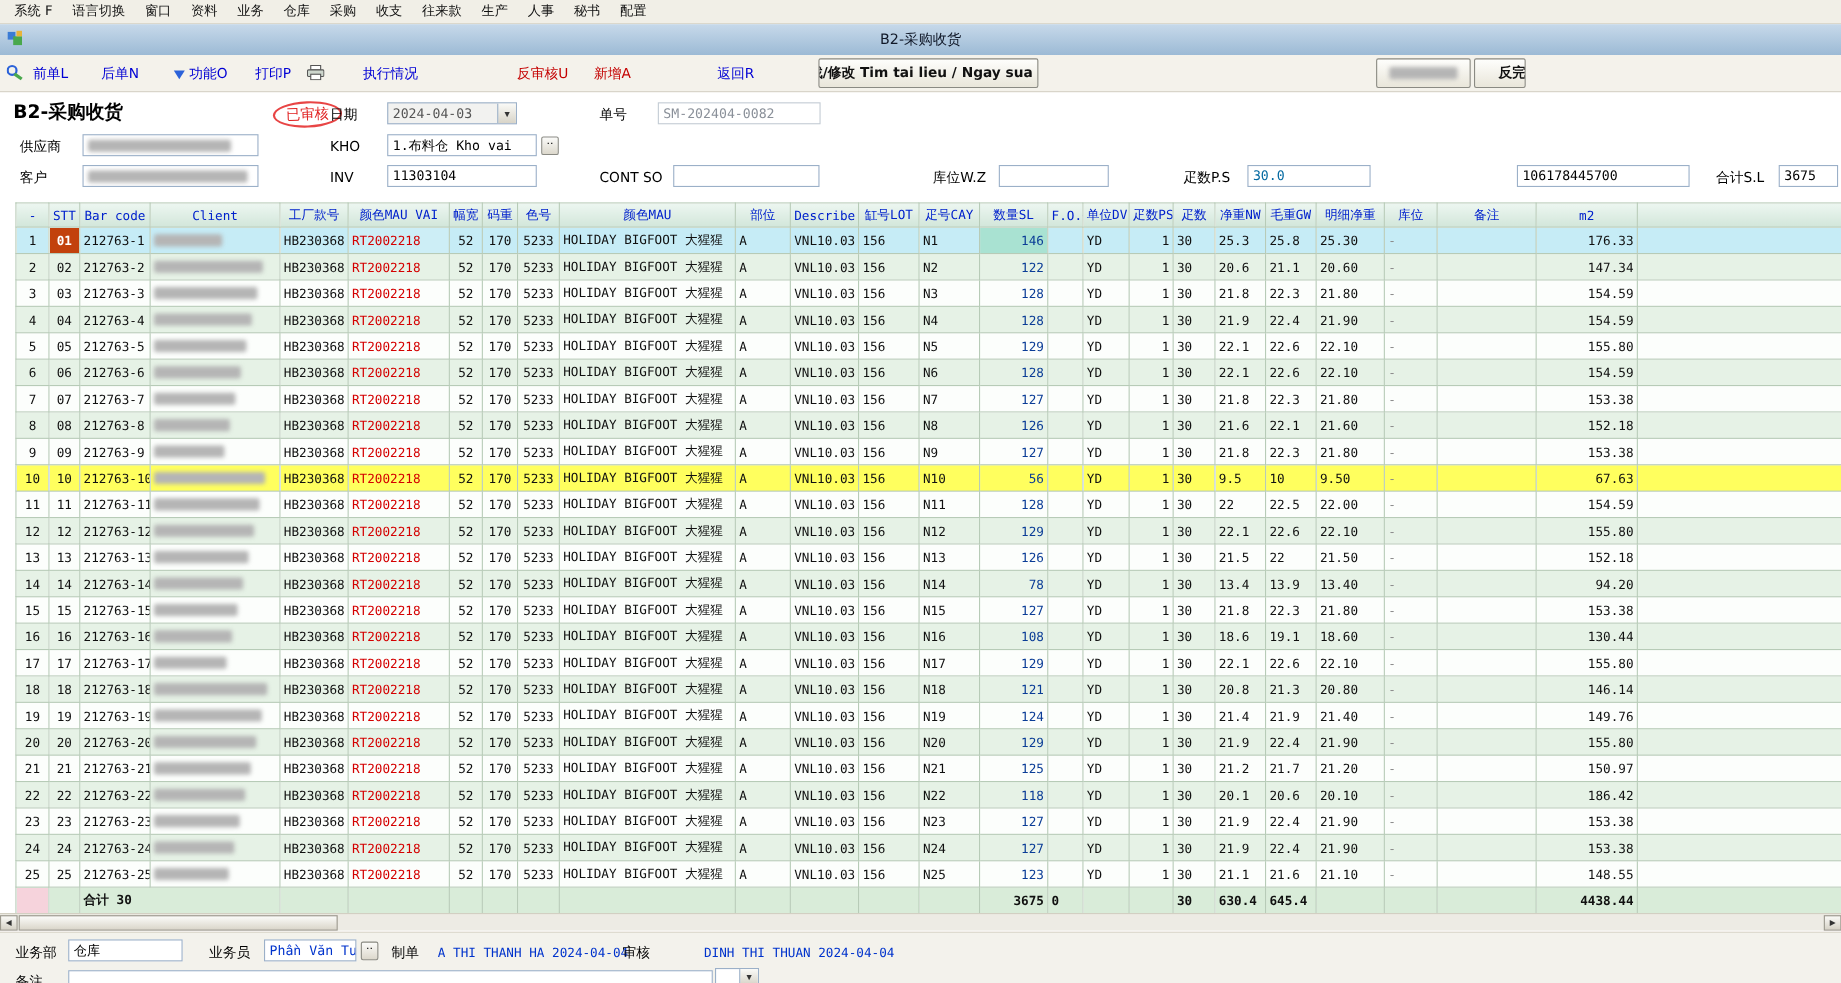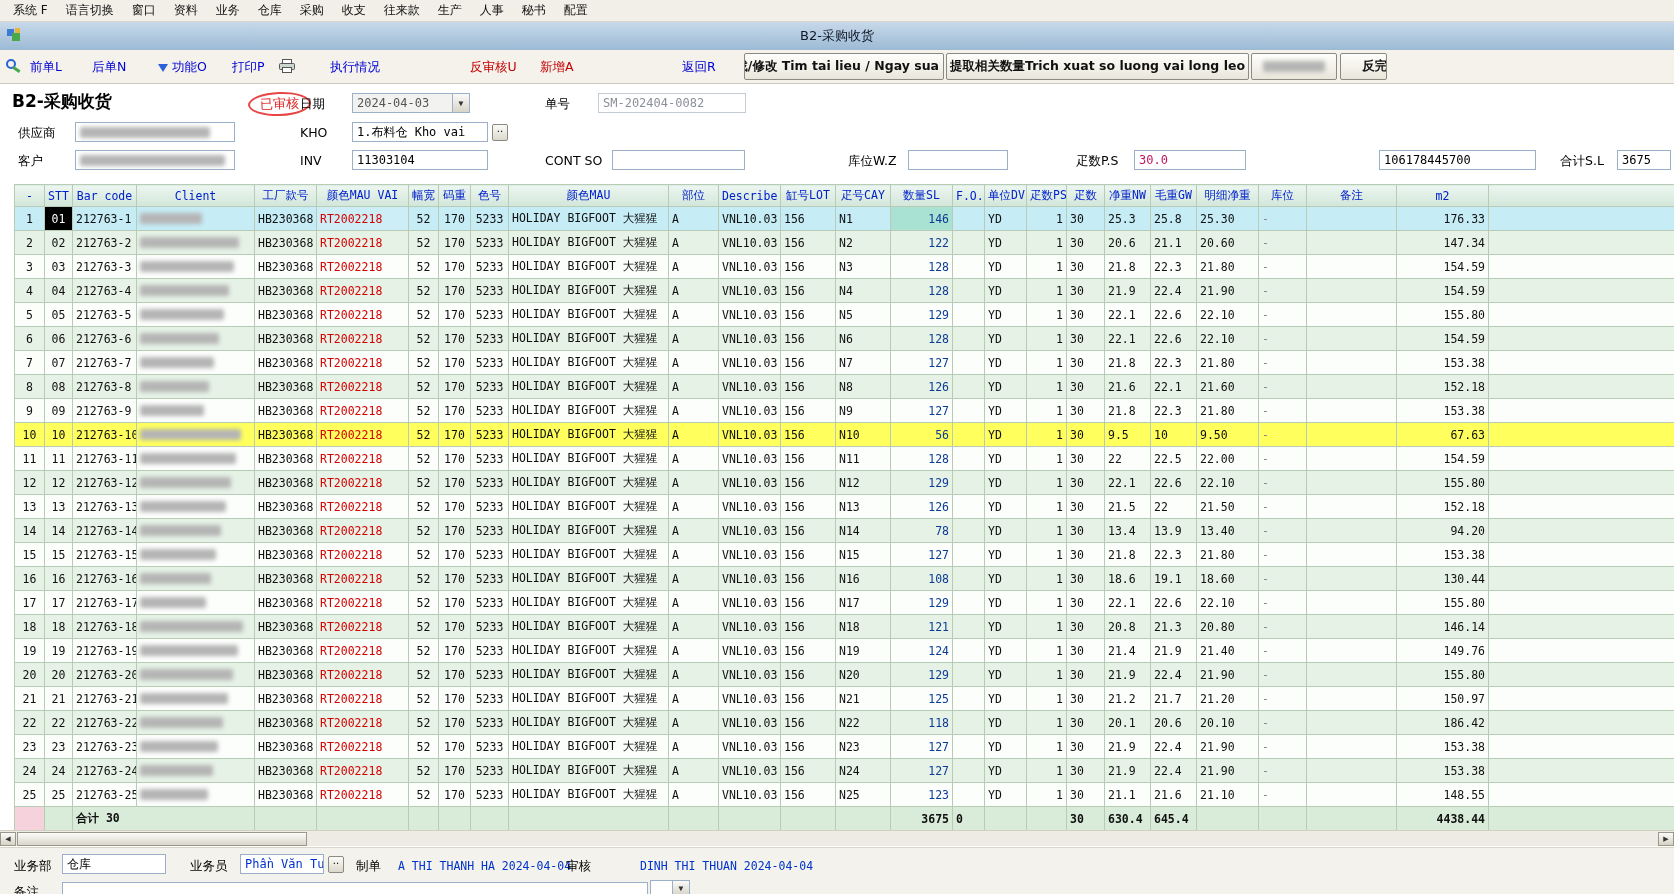--- a/index.html
+++ b/index.html
@@ -61,21 +61,21 @@
                background:linear-gradient(#ecf6f0,#d2e6da); }
   table.grid td { background:#fcfefc; }
   tr.even td { background:#e6f2e6; }
   td.al-c { text-align:center; } td.al-r { text-align:right; padding-right:6px; }
   td.c-fabric { background:#ffffa2; color:#d40000;margin-left:15px; }
   td.c-sl { background:#8fd98f; color:#0a3c96; }
   td.c-storage { color:#8a8a8a; }
   tr.selected td { background:#c6ecf6; }
   tr.selected td.c-fabric { background:#cdeef6; color:#d40000; }
   tr.selected td.c-sl { background:#a9e2d2; }
-  tr.selected td.c-stt { background:#000000; color:#fff; font-weight:normal; }
+  tr.selected td.c-stt { background:#c2410c; color:#fff; font-weight:bold; }
   tr.highlight td { background:#ffff5e; }
   tr.highlight td.c-fabric { background:#ffff5e; color:#d40000; }
   tr.highlight td.c-sl { background:#ffff5e; color:#0a3c96; }
   tr.total-row td { background:#d9ecd9; font-weight:bold; }
   tr.total-row td.pink { background:#f6d3dc; }
 
   
   .hscroll { position:absolute; left:0; top:830px; width:100%; height:16px; background:#edebe4;
              border-top:1px solid #d2cfc2; }
   .sb-btn { position:absolute; top:1px; width:16px; height:14px; background:linear-gradient(#fafaf7,#d6d2c6);
@@ -153,25 +153,24 @@
       </span>
       <span class="tool-link" style="left: 330px;">
         <span>执行情况</span>
       </span>
       <span class="tool-link red" style="left: 458px; margin-left: 12px;">
         <span>反审核U</span>
       </span>
       <span class="tool-link red" style="left: 540px;">
         <span>新增A</span>
       </span>
-      <span class="tool-link" style="left: 682px; justify-content: flex-end;">
+      <span class="tool-link" style="left: 652px; justify-content: flex-end;">
         <span>返回R</span>
       </span>
       <div class="tb-btn" style="left: 744px; width: 200px;">查找/修改 Tim tai lieu / Ngay sua doi</div>
-      <div class="tb-btn" style="left: 946px; width: 303px;">提取相关数量Trich xuat so luong vai long leo</div>
       <div class="tb-btn" style="left: 1251px; width: 86px;">
         <div class="redact" style="width: 62px;"></div>
       </div>
       <div class="tb-btn" style="left: 1340px; width: 28px; padding-left: 40px;">反完成</div>
     </div>
 
   <div class="formarea">
     <div class="page-title">B2-采购收货</div>
     <div class="badge">已审核</div>
 
@@ -206,21 +205,21 @@
     </div>
     <span class="lbl" style="left:545px; top:69px;">CONT SO</span>
     <div class="fld" style="left:612px; top:66px; width:133px;">
       <span></span>
     </div>
     <span class="lbl" style="left:848px; top:69px;">库位W.Z</span>
     <div class="fld" style="left:908px; top:66px; width:100px;">
       <span></span>
     </div>
     <span class="lbl" style="left:1076px; top:69px;">疋数P.S</span>
-    <div class="fld" style="left:1134px; top:66px; width:112px; color:#be185d;">
+    <div class="fld" style="left:1134px; top:66px; width:112px; color:#0369a1;">
       <span>30.0</span>
     </div>
     <span class="lbl" style="left:1391px; top:69px;">Hai quan</span>
     <div class="fld" style="left:1379px; top:66px; width:157px;">
       <span>106178445700</span>
     </div>
     <span class="lbl" style="left:1560px; top:69px;">合计S.L</span>
     <div class="fld" style="left:1617px; top:66px; width:54px;">
       <span>3675</span>
     </div>

